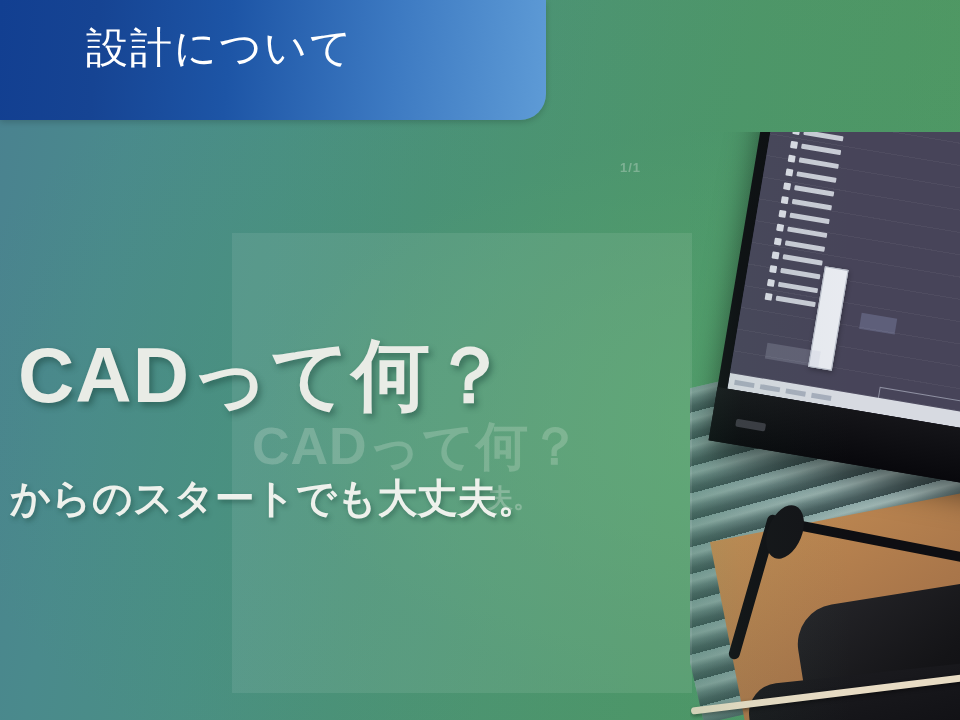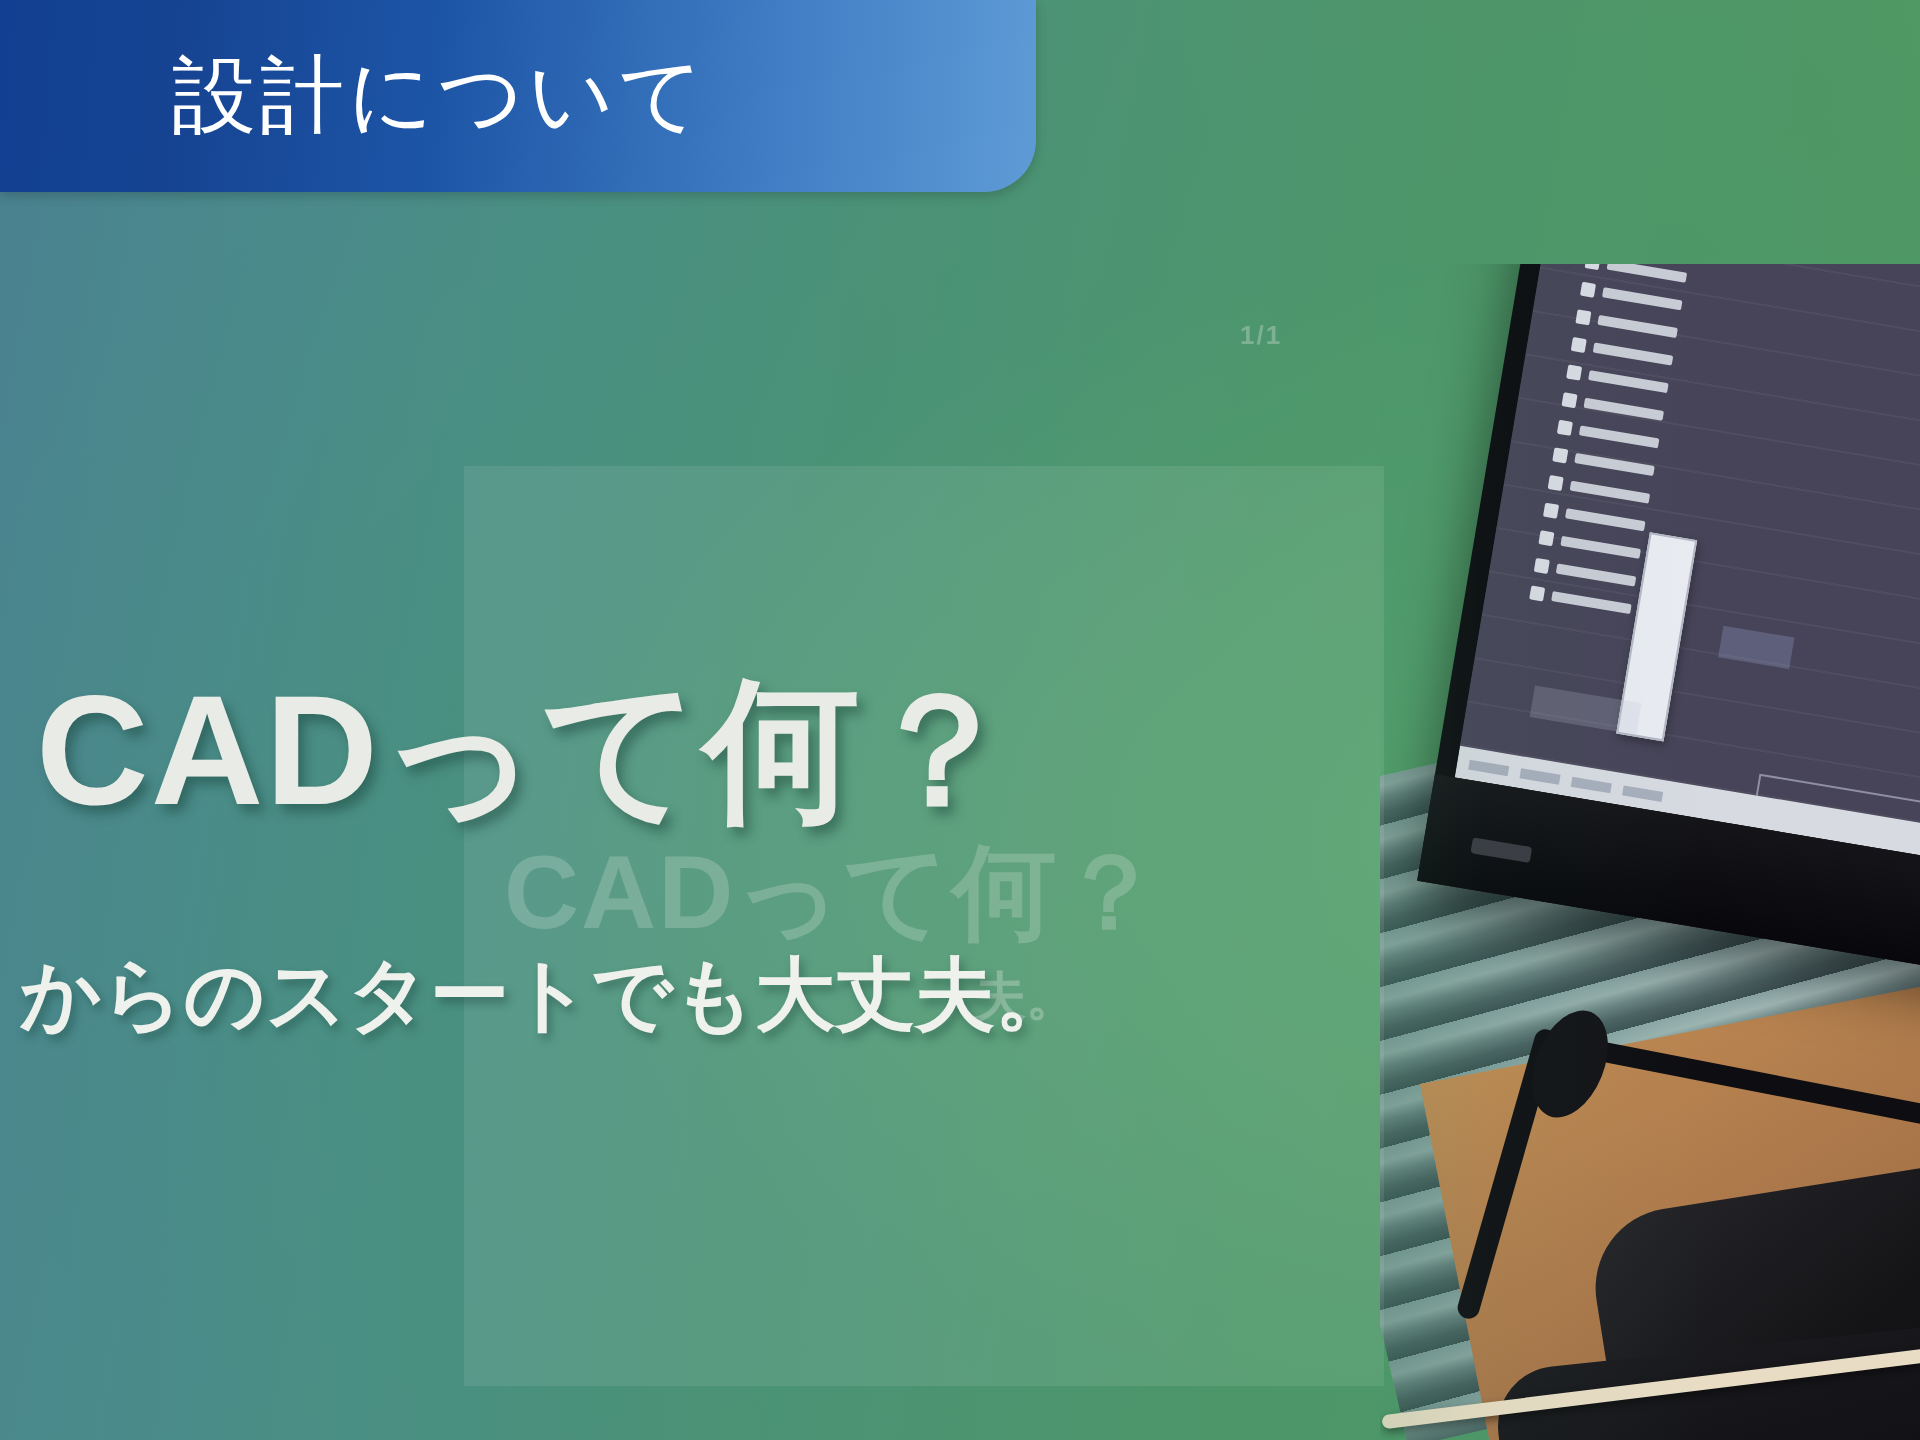--- a/index.html
+++ b/index.html
@@ -304,29 +304,30 @@
     text-shadow: 2px 3px 5px rgba(20,60,50,0.40);
     white-space: nowrap;
   }
 
   
   .banner {
     position: absolute;
     left: 0;
     top: 0;
     width: 518px;
-    height: 96px;
+    height: 120px;
     background: linear-gradient(95deg,
        #123f91 0%,
        #164493 18%,
        #1d55a6 42%,
        #3d7ac2 72%,
        #5e9bd6 100%);
     border-bottom-right-radius: 26px;
     box-shadow: 0 2px 6px rgba(0,0,0,0.18);
+    padding-left: 28px;
   }
   .banner-title {
     position: absolute;
     left: 86px;
     top: 20px;
     font-size: 42px;
     font-weight: 400;
     color: #ffffff;
     letter-spacing: 2px;
     white-space: nowrap;

